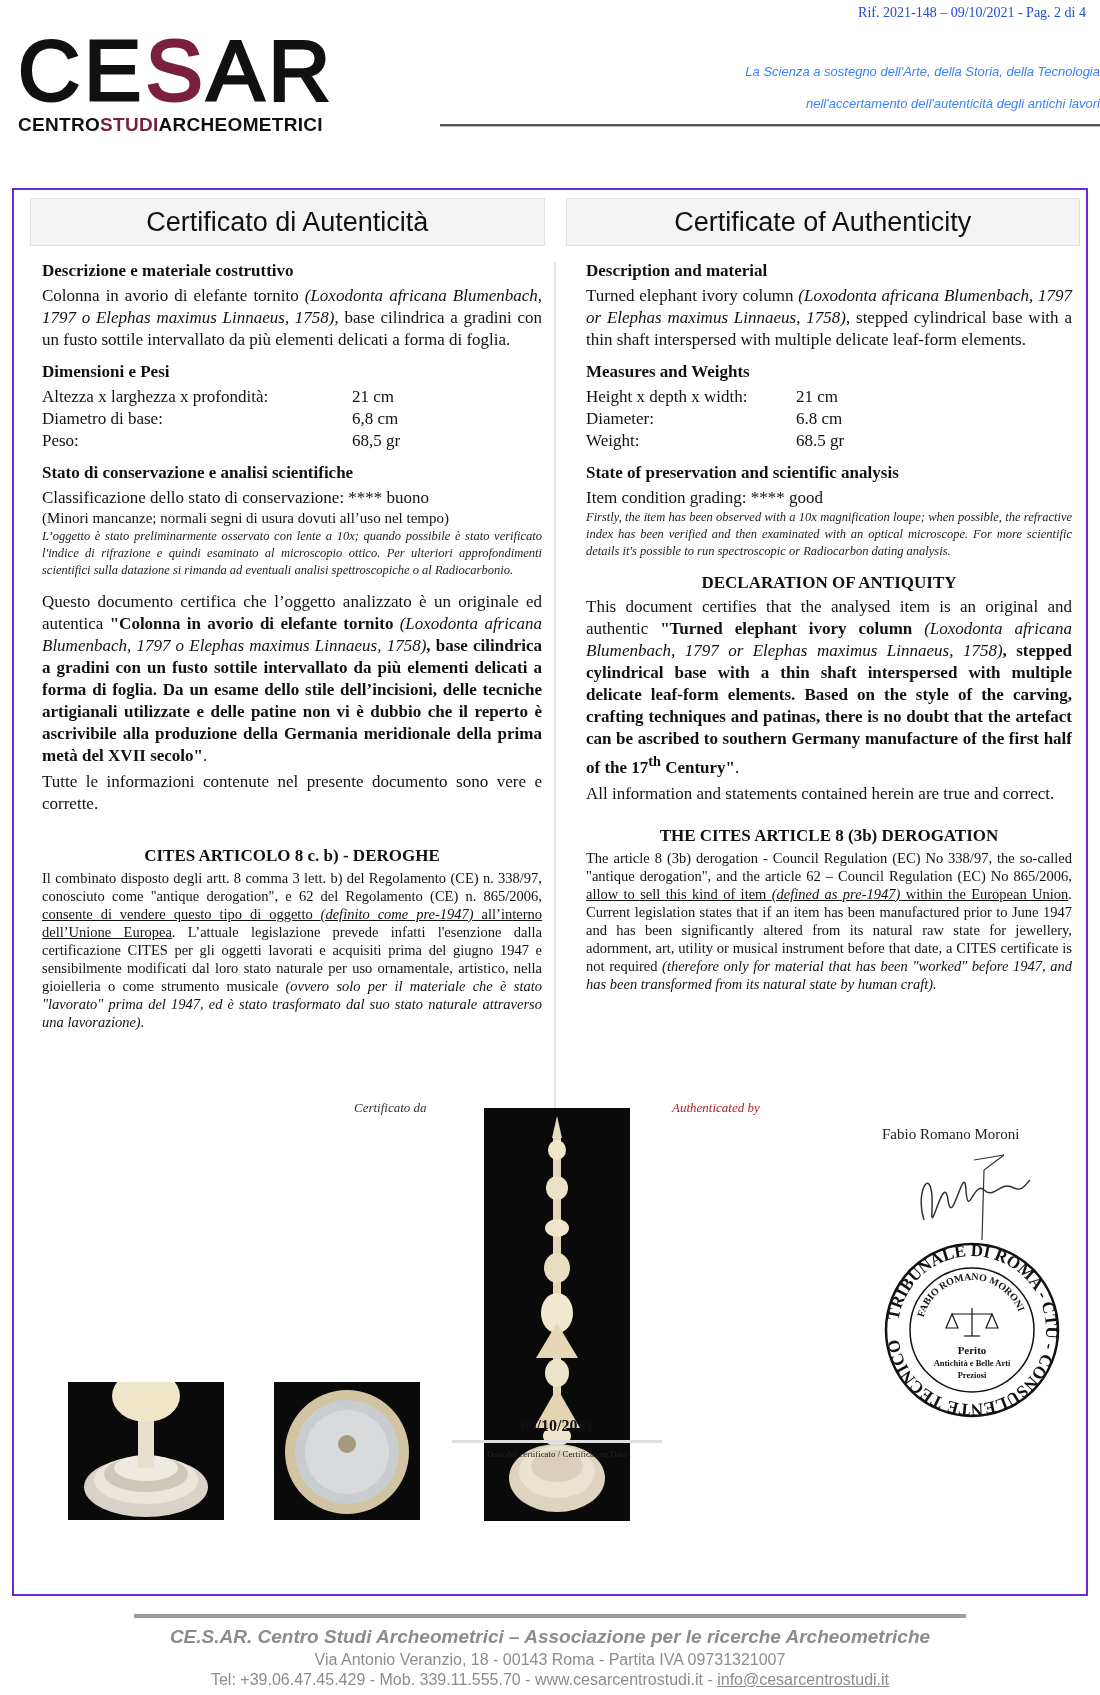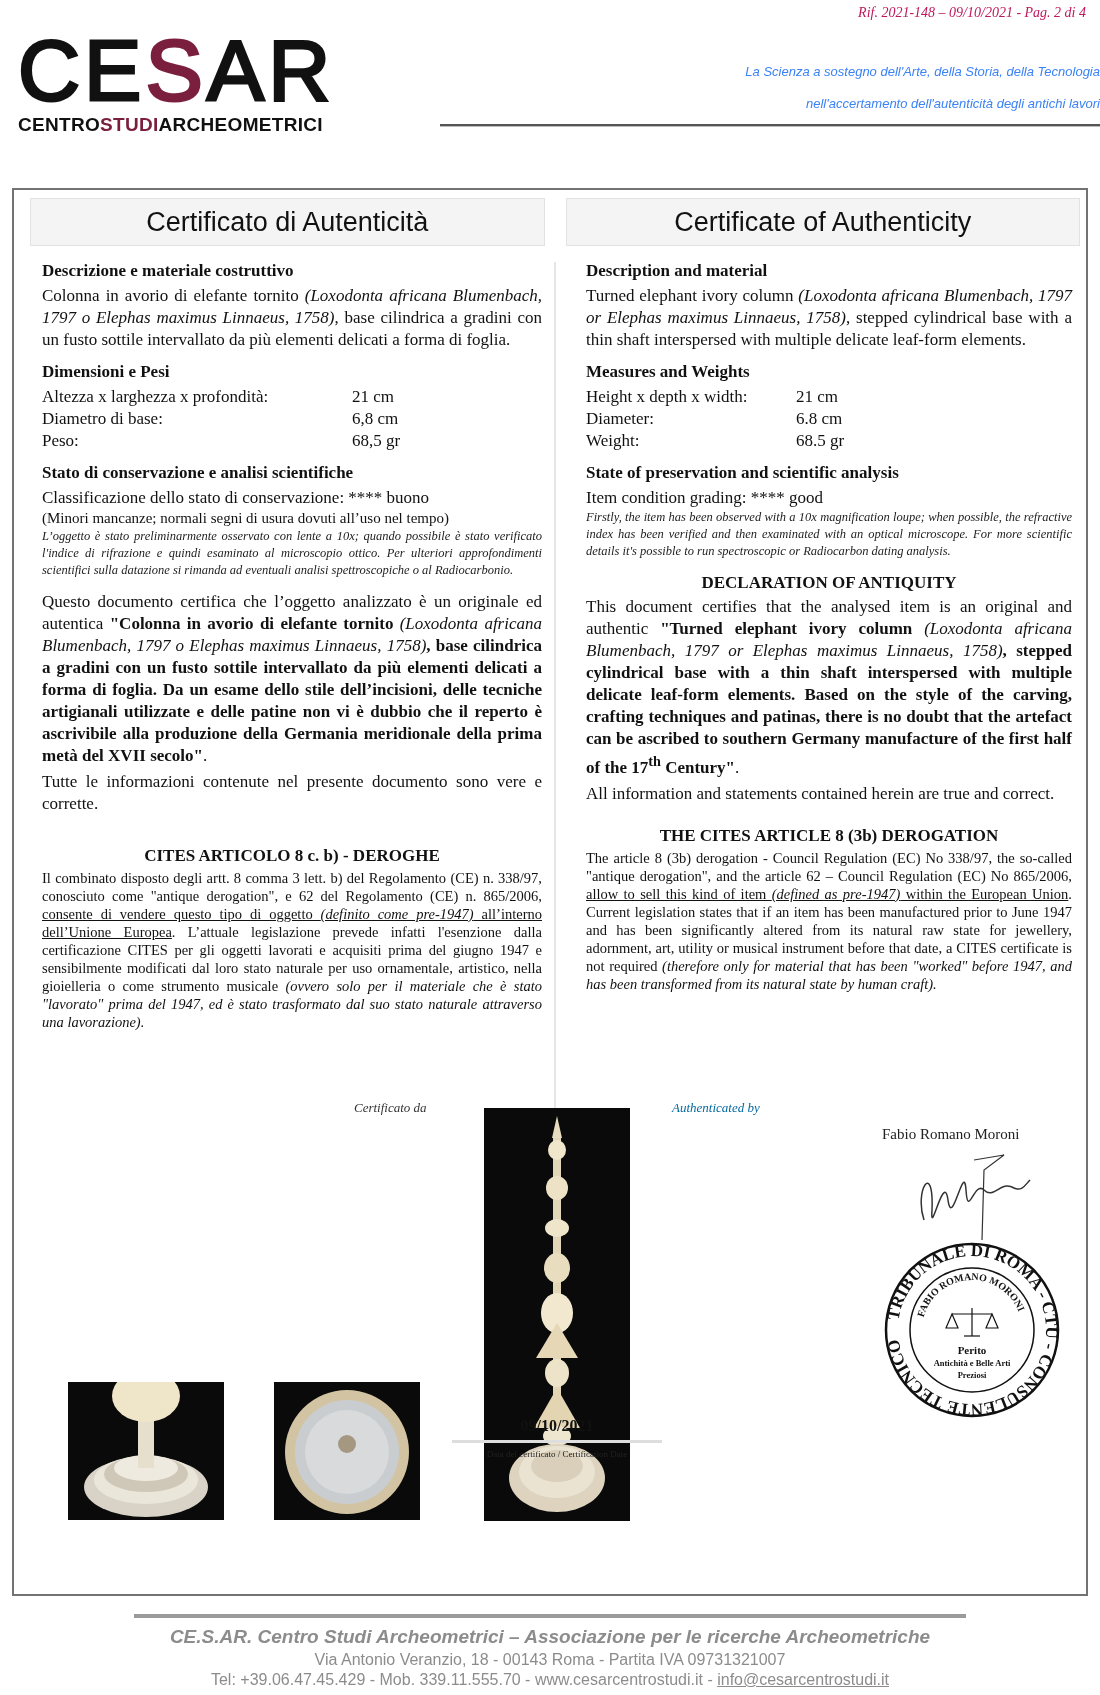--- a/index.html
+++ b/index.html
@@ -1,32 +1,32 @@
 <!DOCTYPE html>
 <html><head>
 <meta charset="utf-8">
 <style>
   * { box-sizing: border-box; margin: 0; padding: 0; }
   html, body { width: 1100px; height: 1695px; background: #ffffff; overflow: hidden; }
   body { position: relative; font-family: "Liberation Serif", serif; color: #111; }
 
   
-  .ref { position: absolute; top: 5px; right: 14px; font-family: "Liberation Serif", serif; font-style: italic; font-size: 14px; color: #be185d; }
+  .ref { position: absolute; top: 5px; right: 14px; font-family: "Liberation Serif", serif; font-size: 14px; color: #1d4ed8; }
   .logo { position: absolute; left: 18px; top: 30px; width: 380px; }
   .logo-main { font-family: "Liberation Sans", sans-serif; font-size: 86px; line-height: 80px; letter-spacing: 4px; color: #111; font-weight: normal; -webkit-text-stroke: 3px #111; }
   .logo-main .accent { color: #7a1f3d; -webkit-text-stroke: 3px #7a1f3d; }
   .logo-sub { font-family: "Liberation Sans", sans-serif; font-size: 19px; letter-spacing: 0.3px; color: #111; font-weight: bold; margin-top: 4px; }
   .logo-sub .accent { color: #7a1f3d; }
   .tagline { position: absolute; left: 440px; width: 660px; text-align: right; font-family: "Liberation Sans", sans-serif; font-style: italic; font-size: 13px; color: #3b82f6; }
   .tagline.l1 { top: 64px; }
   .tagline.l2 { top: 96px; }
   .header-rule { position: absolute; left: 440px; right: 0; top: 124px; height: 3px; background: #555; border-bottom: 1px solid #bbb; }
 
   
-  .frame { position: absolute; left: 12px; top: 188px; width: 1076px; height: 1408px; border: 2px solid #737373; background: #fff; }
+  .frame { position: absolute; left: 12px; top: 188px; width: 1076px; height: 1408px; border: 2px solid #6d28d9; background: #fff; }
   .title-bar { position: absolute; left: 16px; top: 8px; width: 1050px; height: 48px; display: flex; }
   .title-cell { flex: 1; background: #f4f4f4; border: 1px solid #e2e2e2; display: flex; align-items: center; justify-content: center; font-family: "Liberation Sans", sans-serif; font-size: 27px; color: #111; }
   .title-cell + .title-cell { margin-left: 21px; }
   .col-divider { position: absolute; left: 540px; top: 72px; width: 2px; height: 914px; background: #e6e6e6; }
 
   .col { position: absolute; top: 70px; width: 500px; font-size: 17px; line-height: 22px; text-align: justify; }
   .col.left { left: 28px; }
   .col.right { left: 572px; width: 486px; }
   .sec-h { font-weight: bold; font-size: 17px; margin-bottom: 3px; }
   .para { margin-bottom: 10px; }
@@ -122,21 +122,21 @@
 
     <div class="center-h">DECLARATION OF ANTIQUITY</div>
     <div class="decl"><span>This document certifies that the analysed item is an original and authentic </span><span class="b">"Turned elephant ivory column </span><span class="i">(Loxodonta africana Blumenbach, 1797 or Elephas maximus Linnaeus, 1758)</span><span class="b">, stepped cylindrical base with a thin shaft interspersed with multiple delicate leaf-form elements. Based on the style of the carving, crafting techniques and patinas, there is no doubt that the artefact can be ascribed to southern Germany manufacture of the first half of the 17</span><sup class="b">th</sup><span class="b"> Century"</span><span>.</span></div>
     <div>All information and statements contained herein are true and correct.</div>
 
     <div class="center-h" style="margin-top:20px">THE CITES ARTICLE 8 (3b) DEROGATION</div>
     <div class="legal" style="margin-top:0"><span>The article 8 (3b) derogation - Council Regulation (EC) No 338/97, the so-called "antique derogation", and the article 62 – Council Regulation (EC) No 865/2006, </span><span class="u">allow to sell this kind of item </span><span class="u i">(defined as pre-1947)</span><span class="u"> within the European Union</span><span>. Current legislation states that if an item has been manufactured prior to June 1947 and has been significantly altered from its natural raw state for jewellery, adornment, art, utility or musical instrument before that date, a CITES certificate is not required </span><span class="i">(therefore only for material that has been "worked" before 1947, and has been transformed from its natural state by human craft).</span></div>
   </div>
 
   <div style="position:absolute; left:340px; top:910px; font-style:italic; font-size:13px; color:#333;">Certificato da</div>
-  <div style="position:absolute; left:658px; top:910px; font-style:italic; font-size:13px; color:#0369a1;">Authenticated by</div>
+  <div style="position:absolute; left:658px; top:910px; font-style:italic; font-size:13px; color:#b91c1c;">Authenticated by</div>
 
   <div class="photo" style="left:54px; top:1192px; width:156px; height:138px;">
     <svg viewBox="0 0 156 138">
       <ellipse cx="78" cy="105" rx="62" ry="30" fill="#d8d3c6"></ellipse>
       <ellipse cx="78" cy="98" rx="52" ry="24" fill="#ebe6da"></ellipse>
       <ellipse cx="78" cy="92" rx="42" ry="18" fill="#cfc8b8"></ellipse>
       <ellipse cx="78" cy="86" rx="32" ry="13" fill="#efeadf"></ellipse>
       <rect x="70" y="20" width="16" height="66" fill="#e6dfcd"></rect>
       <ellipse cx="78" cy="14" rx="34" ry="26" fill="#efe5c8"></ellipse>
     </svg>

